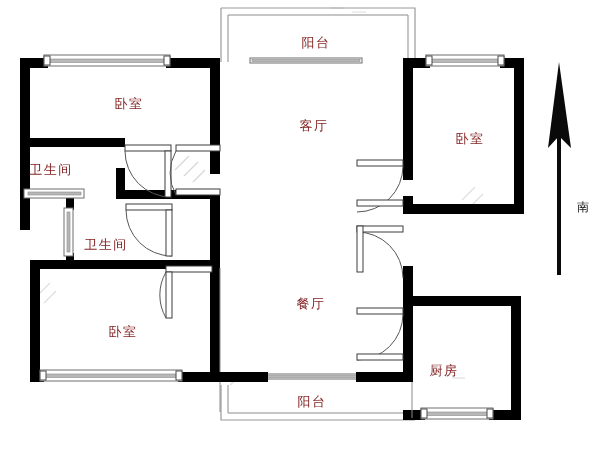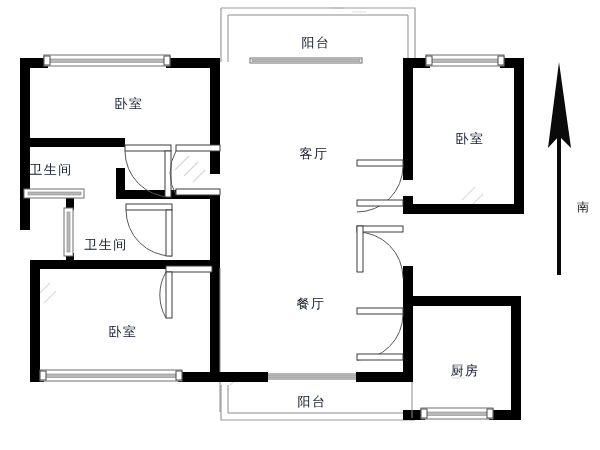--- a/index.html
+++ b/index.html
@@ -34,21 +34,21 @@
   .win-bar    { fill: #b8b8b8; stroke: #8a8a8a; stroke-width: 0.6; }
   .win-cap    { fill: #ffffff; stroke: #4a4a4a; stroke-width: 1; }
   .door-leaf  { fill: #ffffff; stroke: #3d3d3d; stroke-width: 1; }
   .door-arc   { fill: none; stroke: #565656; stroke-width: 1; }
   .compass    { fill: #0a0a0a; }
   .wm         { fill: none; stroke: #d8d8d8; stroke-width: 1.4; }
   .wm2        { fill: none; stroke: #dedede; stroke-width: 1.2; }
 
   .room-label {
     position: absolute;
-    color: #0f172a;
+    color: #7f1d1d;
     font-family: "DejaVu Sans", "Liberation Sans", sans-serif;
     font-size: 13px;
     letter-spacing: 1.5px;
     white-space: nowrap;
     transform: translate(-50%, -50%);
     user-select: none;
   }
   .dir-label {
     position: absolute;
     color: #111111;
@@ -256,25 +256,25 @@
   <div class="room-label" style="left:129px; top:104px;">卧室</div>
 
   <div class="room-label" style="left:51px; top:170px;">卫生间</div>
 
   <div class="room-label" style="left:106px; top:245px;">卫生间</div>
 
   <div class="room-label" style="left:123px; top:332px;">卧室</div>
 
   <div class="room-label" style="left:316px; top:43px;">阳台</div>
 
-  <div class="room-label" style="left:314px; top:126px;margin-top:28px;">客厅</div>
+  <div class="room-label" style="left:314px; top:126px;">客厅</div>
 
   <div class="room-label" style="left:311px; top:304px;">餐厅</div>
 
   <div class="room-label" style="left:312px; top:402px;">阳台</div>
 
   <div class="room-label" style="left:470px; top:139px;">卧室</div>
 
-  <div class="room-label" style="left:465px; top:371px;">厨房</div>
+  <div class="room-label" style="left:444px; top:371px;">厨房</div>
 
   <div class="dir-label" style="left:583px; top:207px;">南</div>
 
 </div>
 
 </body></html>

